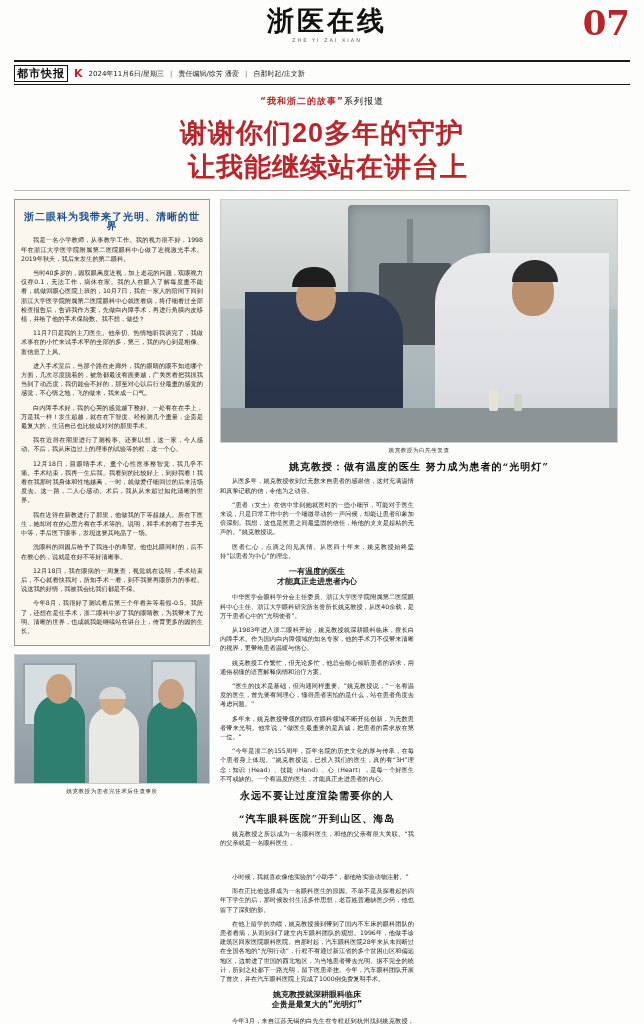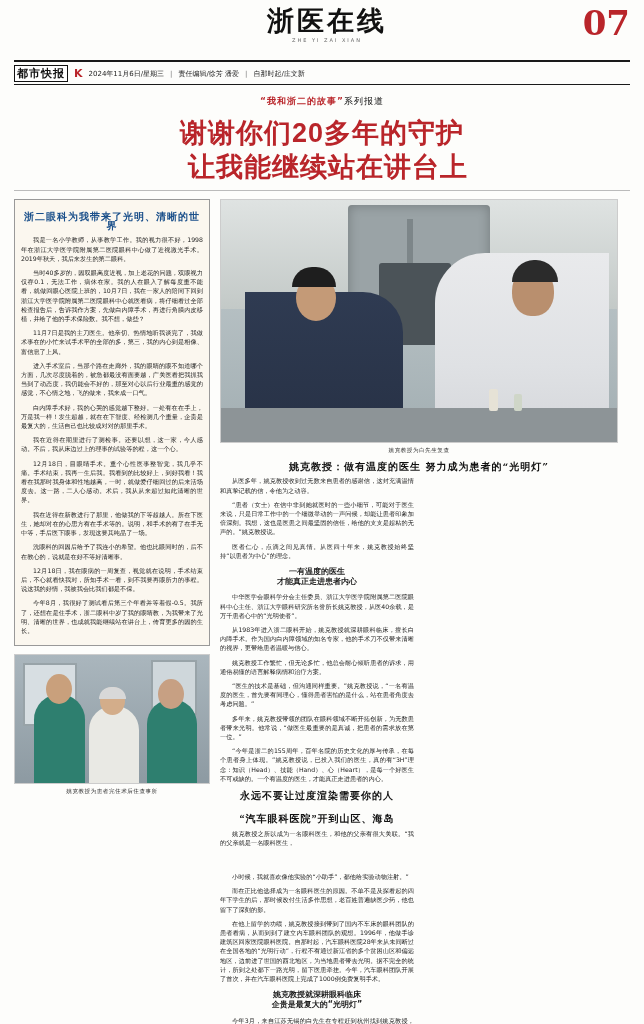--- a/index.html
+++ b/index.html
@@ -303,21 +303,21 @@
           <p class="para indent">医者仁心，点滴之间见真情。从医四十年来，姚克教授始终坚持“以患者为中心”的理念。</p>
           <p class="para" style="text-align:center;font-weight:bold;font-size:8px;margin:7px 0 1px;">一有温度的医生</p>
           <p class="para" style="text-align:center;font-weight:bold;font-size:8px;margin:0 0 6px;">才能真正走进患者内心</p>
           <p class="para indent">中华医学会眼科学分会主任委员、浙江大学医学院附属第二医院眼科中心主任、浙江大学眼科研究所名誉所长姚克教授，从医40余载，是万千患者心中的“光明使者”。</p>
           <p class="para indent">从1983年进入浙二眼科开始，姚克教授就深耕眼科临床，擅长白内障手术。作为国内白内障领域的知名专家，他的手术刀不仅带来清晰的视界，更带给患者温暖与信心。</p>
           <p class="para indent">姚克教授工作繁忙，但无论多忙，他总会耐心倾听患者的诉求，用通俗易懂的语言解释病情和治疗方案。</p>
           <p class="para indent">“医生的技术是基础，但沟通同样重要。”姚克教授说，“一名有温度的医生，首先要有同理心，懂得患者害怕的是什么，站在患者角度去考虑问题。”</p>
           <p class="para indent">多年来，姚克教授带领的团队在眼科领域不断开拓创新，为无数患者带来光明。他常说，“做医生最重要的是真诚，把患者的需求放在第一位。”</p>
           <p class="para indent">“今年是浙二的155周年，百年名院的历史文化的厚与传承，在每个患者身上体现。”姚克教授说，已投入我们的医生，真的有“3H”理念：知识（Head）、技能（Hand）、心（Heart），是每一个好医生不可或缺的。一个有温度的医生，才能真正走进患者的内心。</p>
           <div class="tagline">永远不要让过度渲染需要你的人</div>
-          <div class="tagline" style="margin-top:14px;font-family:Liberation Serif, serif;">“汽车眼科医院”开到山区、海岛</div>
+          <div class="tagline" style="margin-top:14px;">“汽车眼科医院”开到山区、海岛</div>
           <p class="para indent">姚克教授之所以成为一名眼科医生，和他的父亲有很大关联。“我的父亲就是一名眼科医生，</p>
         </div>
 
         <div style="width:194px;">
           <p class="para indent">小时候，我就喜欢像他实验的“小助手”，都他给实验动物注射。”</p>
           <p class="para indent">而在正比他选择成为一名眼科医生的原因。不单不是及探看起的四年下学生的后，那时候改付生活多作思想，老百姓普遍缺医少药，他也留下了深刻的影。</p>
           <p class="para indent">在他上留学的功绩，姚克教授接到带到了国内不车床的眼科团队的患者看病，从而到到了建立内车眼科团队的观想。1996年，他做手诊建筑区回家医院眼科医院。自那时起，汽车眼科医院28年来从未间断过在全国各地的“光明行动”，行程不有通过新江省的多个贫困山区和偏远地区，边前进了世国的西北地区，为当地患者带去光明。据不完全的统计，所到之处都下一路光明，留下医患牵挂。今年，汽车眼科团队开展了首次，并在汽车眼科医院上完成了1000例免费复明手术。</p>
           <p class="para" style="text-align:center;font-weight:bold;font-size:8px;margin:7px 0 1px;">姚克教授就深耕眼科临床</p>
           <p class="para" style="text-align:center;font-weight:bold;font-size:8px;margin:0 0 6px;">企贵是最复大的“光明灯”</p>
           <p class="para indent">今年3月，来自江苏无锡的白先生在专程赶到杭州找到姚克教授，感谢姚克教授在22年前为他做了手术，让他重获光明。白先生从小患有先天性白内障，当时年幼的他双眼几乎看不到东西，连上学就成了奢望。</p>

